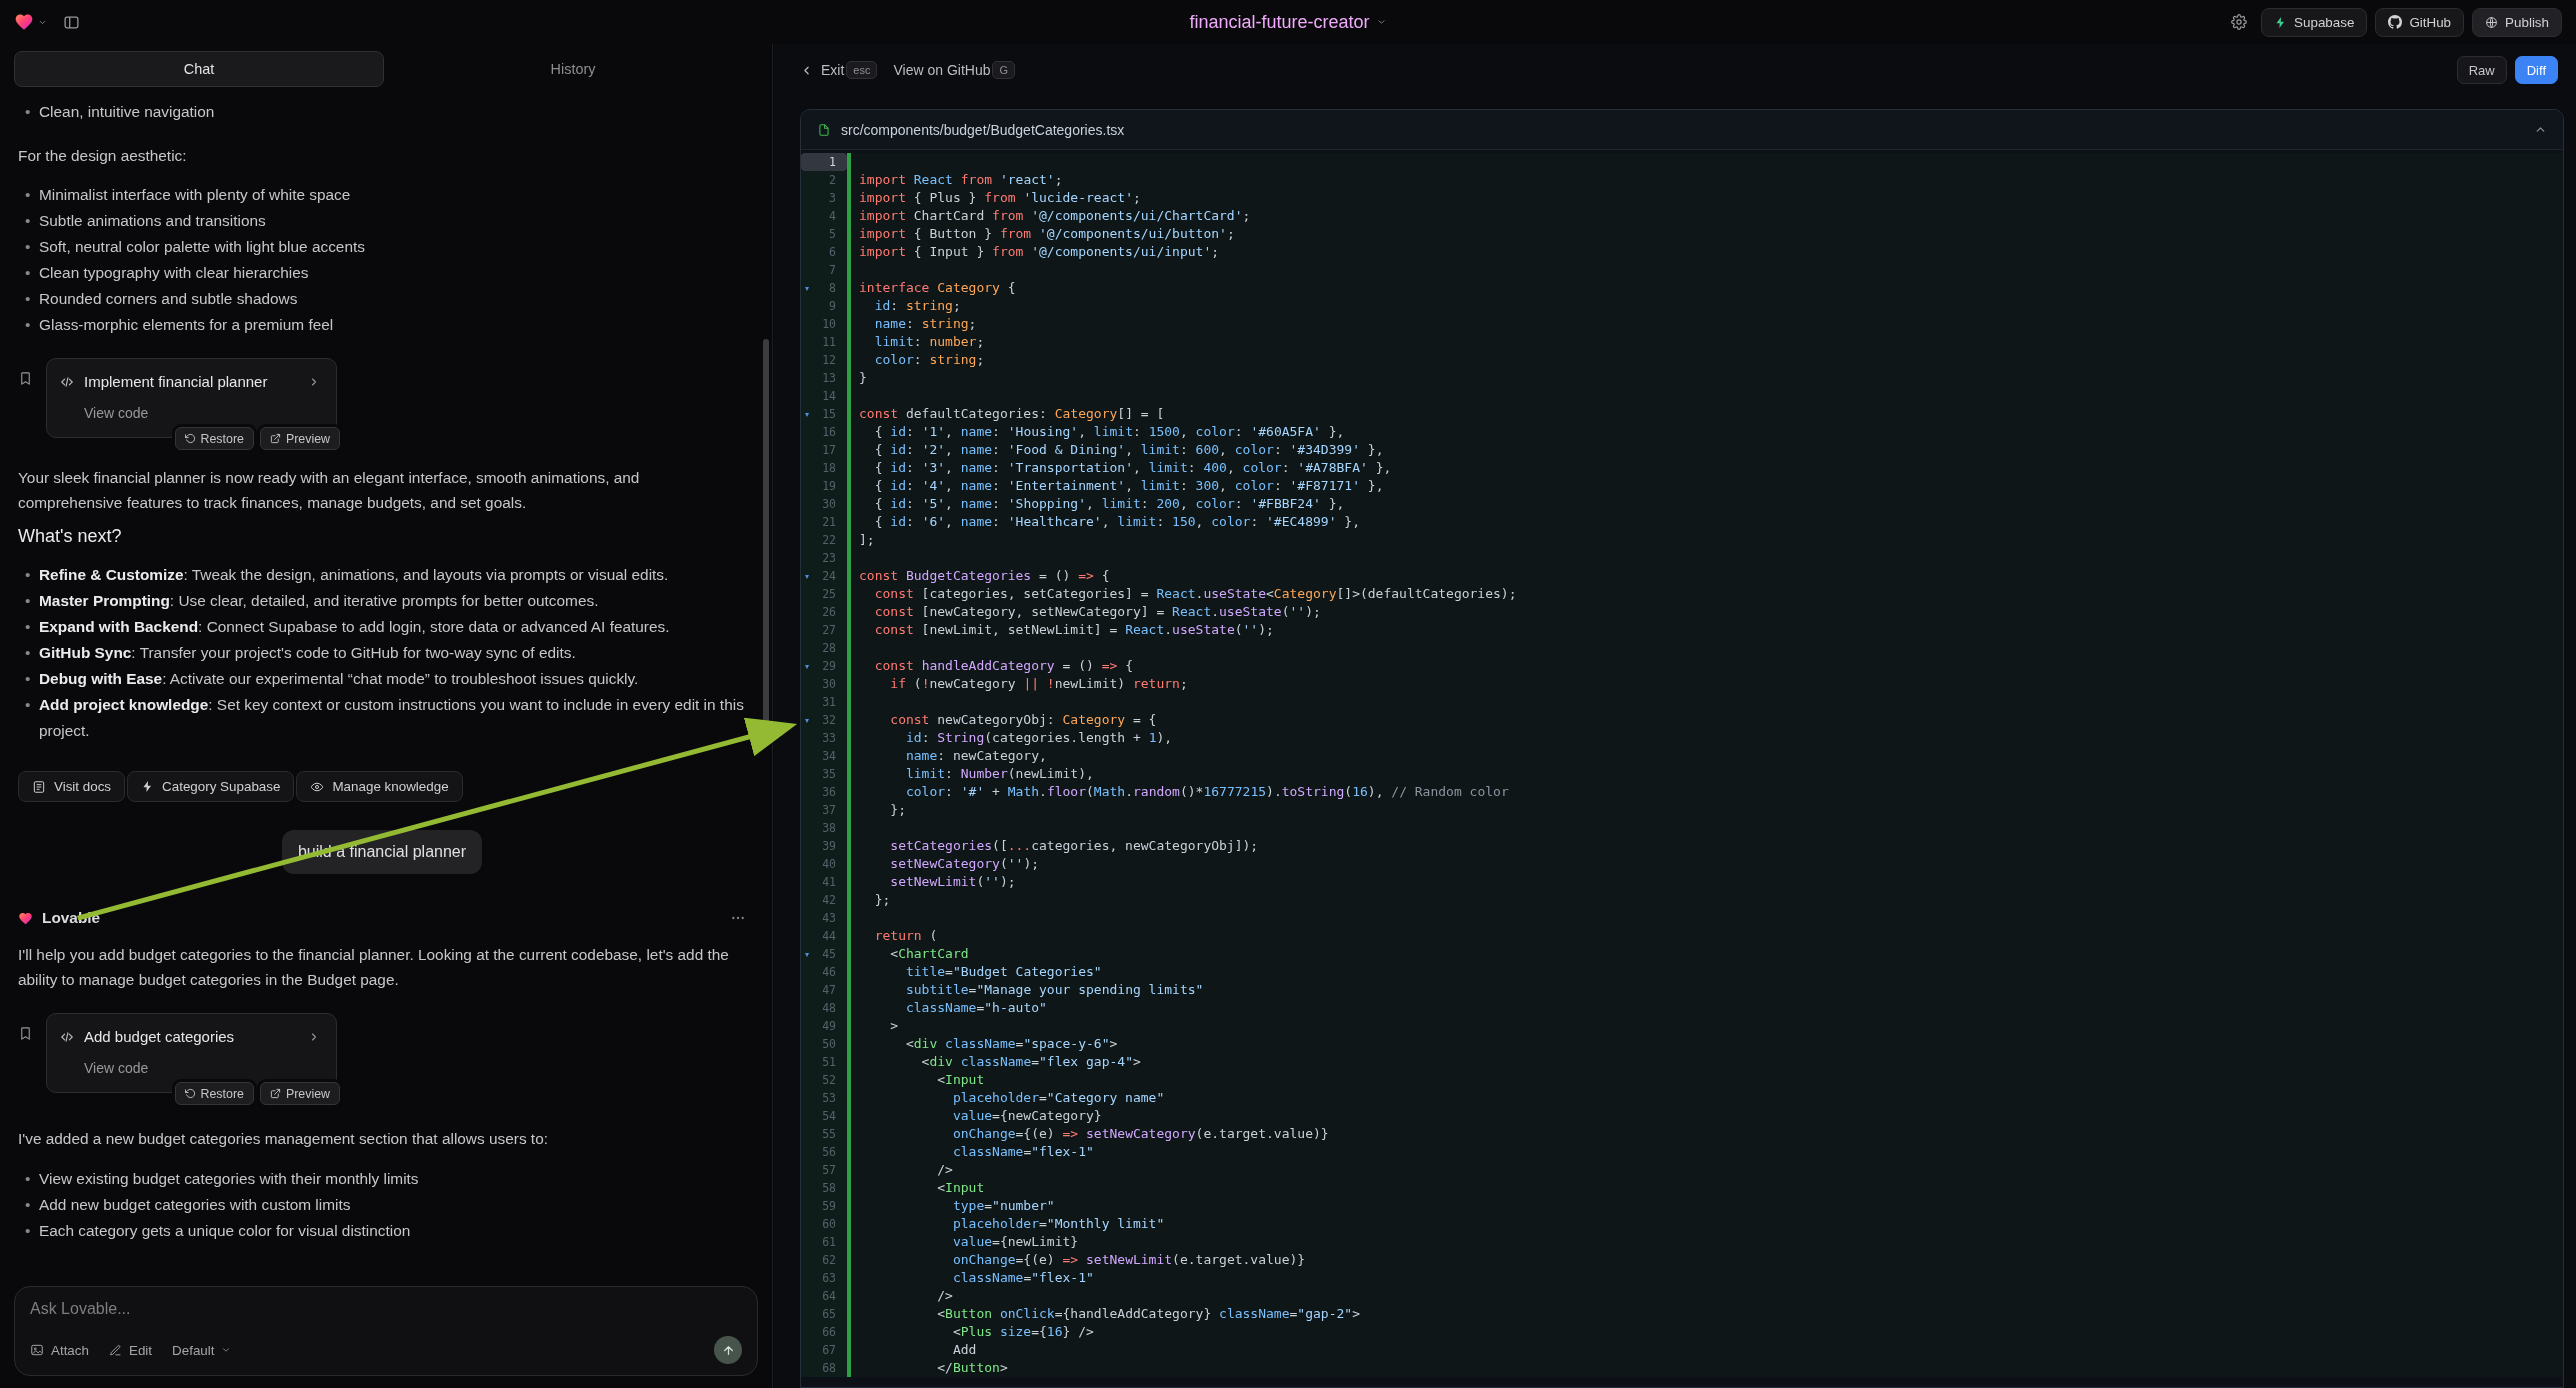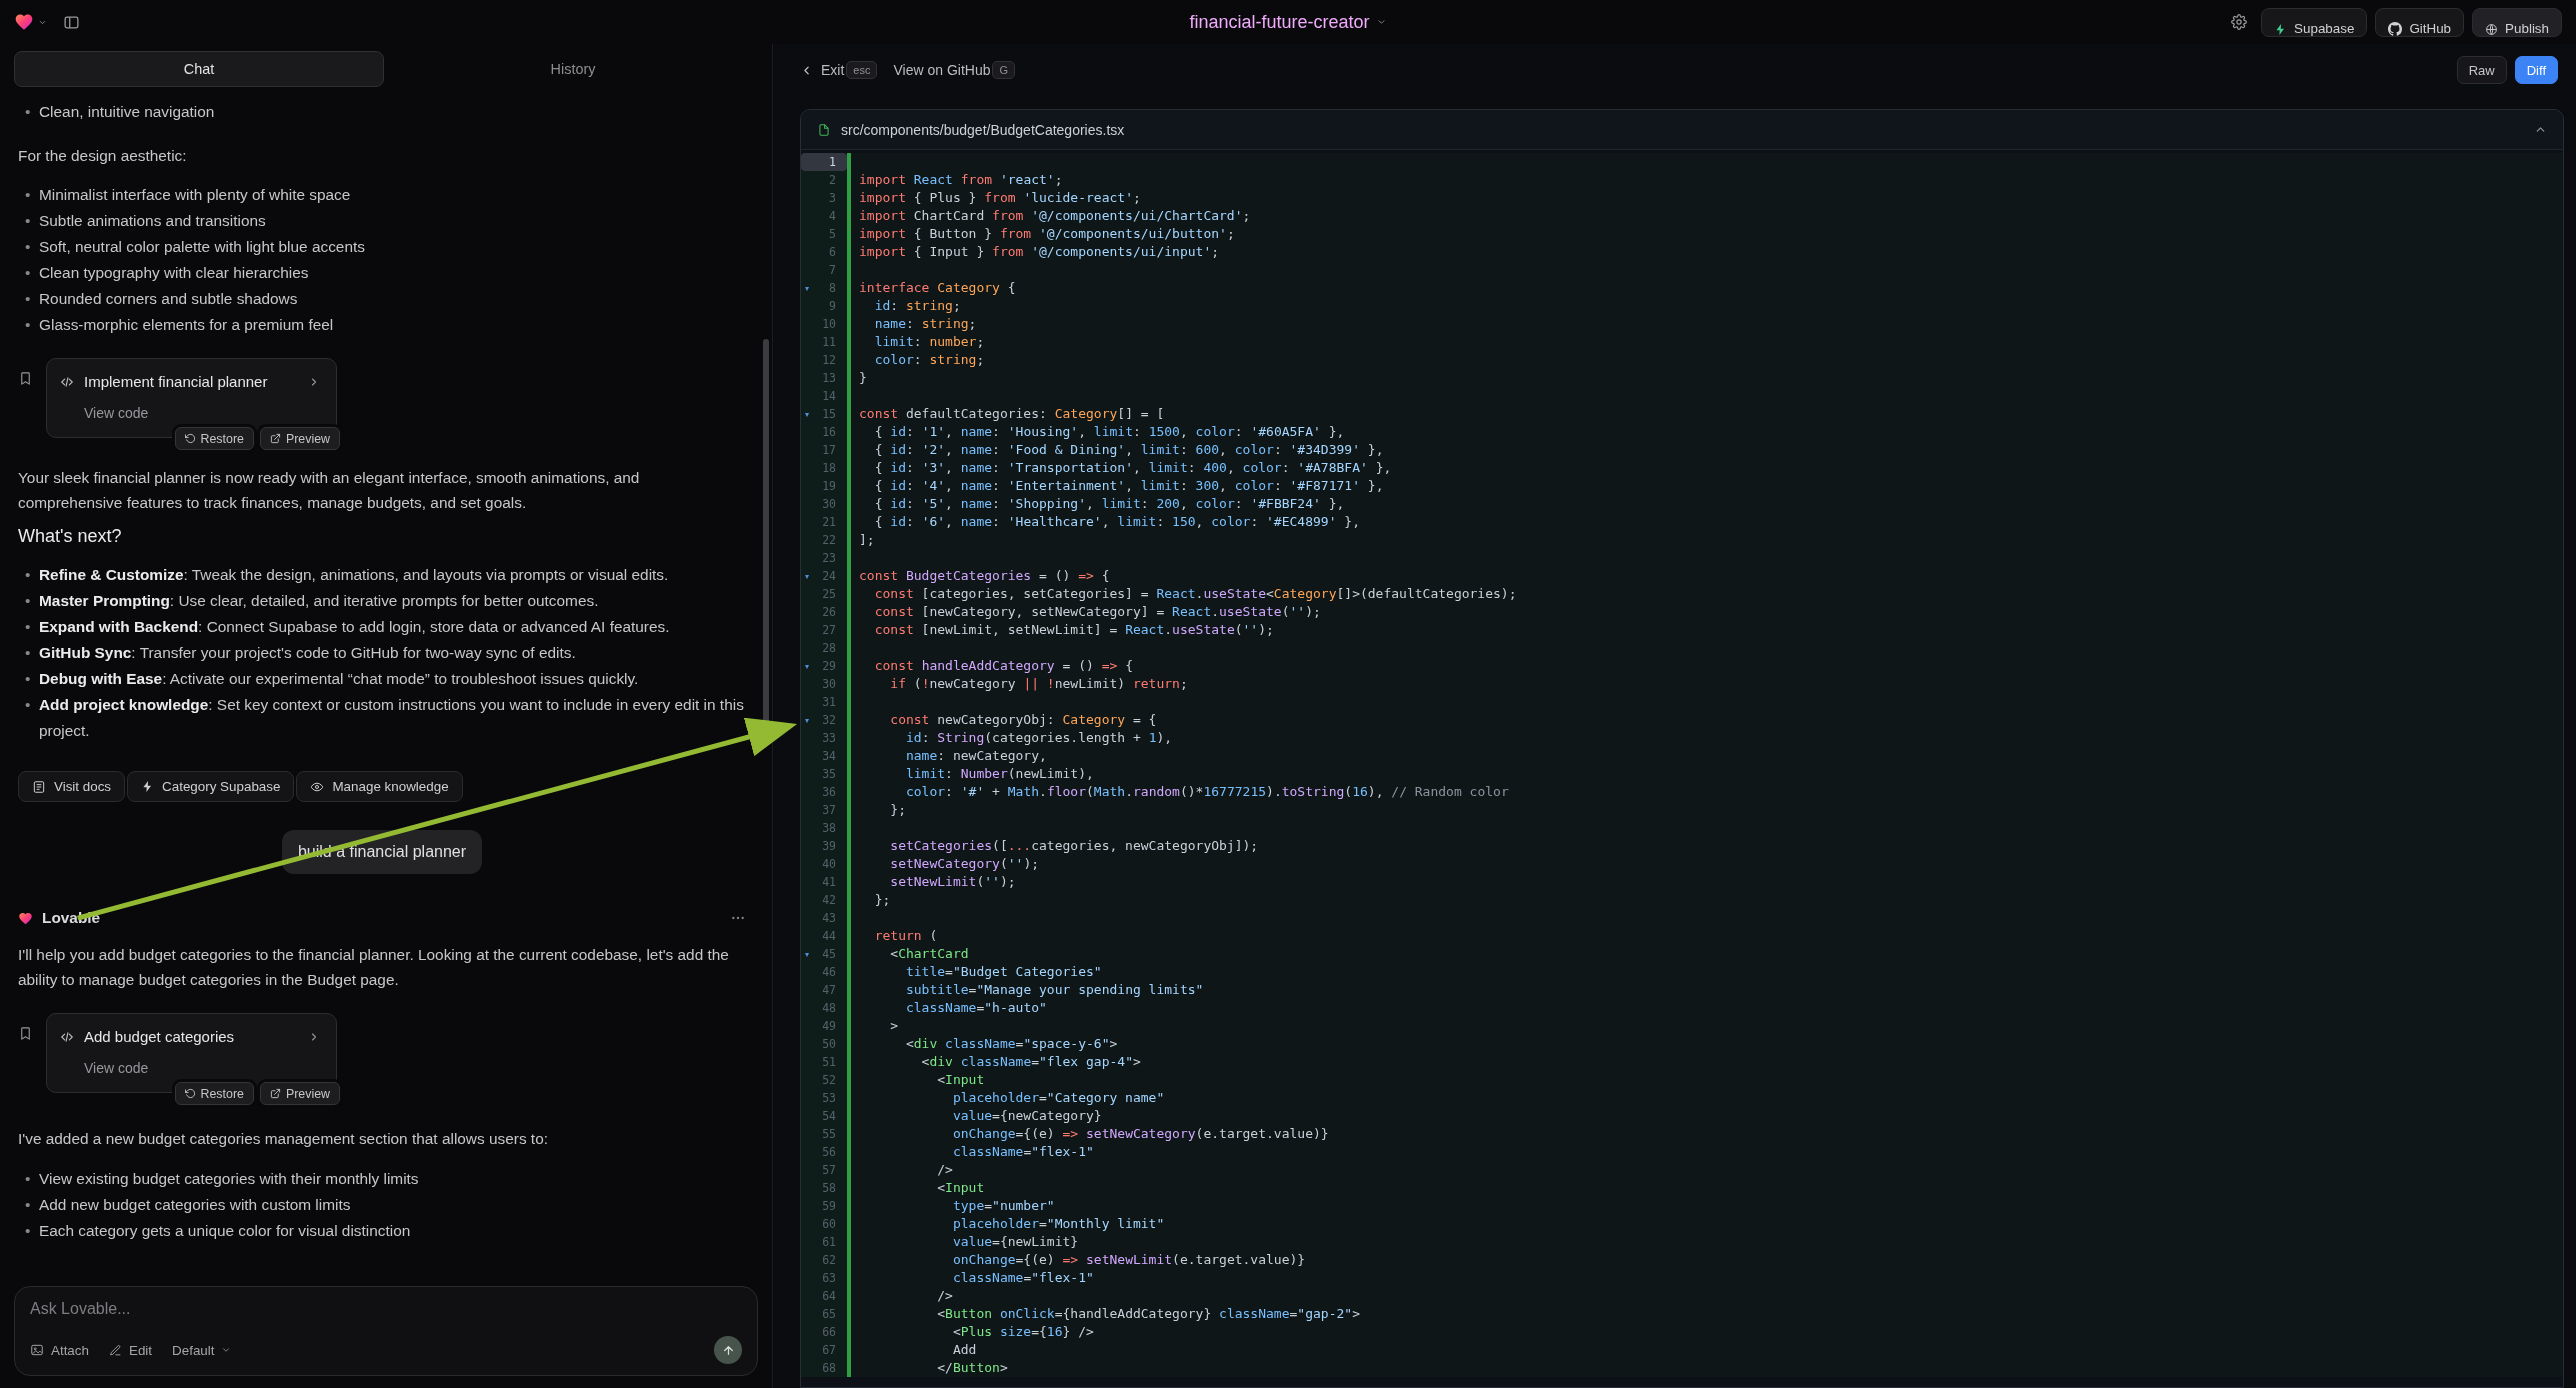--- a/index.html
+++ b/index.html
@@ -9,21 +9,21 @@
 button{font-family:inherit}
 
 
 .topbar{position:absolute;top:0;left:0;width:100%;height:44px;display:flex;align-items:center;padding:0 14px;background:#09090b;z-index:5}
 .tb-left{display:flex;align-items:center;gap:10px}
 .logo-btn{display:flex;align-items:center;gap:4px;cursor:pointer}
 .icon-btn{background:none;border:none;color:#9b9b9f;display:flex;align-items:center;justify-content:center;width:28px;height:28px;border-radius:6px;cursor:pointer}
 .tb-center{position:absolute;left:50%;top:0;height:44px;transform:translateX(-50%);display:flex;align-items:center;gap:7px;color:#f0abfc;font-size:18px;cursor:pointer}
 .chev{color:#8a8a8e}
 .tb-right{margin-left:auto;display:flex;align-items:center;gap:8px}
-.pill-btn{height:29px;padding:0 12px;border-radius:8px;background:#17171a;border:1px solid #2c2c30;color:#d2d2d5;font-size:13.4px;display:flex;align-items:flex-end;gap:7px;cursor:pointer}
+.pill-btn{height:29px;padding:8px 12px;border-radius:8px;background:#17171a;border:1px solid #2c2c30;color:#d2d2d5;font-size:13.4px;display:flex;align-items:center;gap:7px;cursor:pointer}
 .pill-btn.publish{background:#222226}
 
 
 .chat-panel{position:absolute;top:44px;left:0;width:773px;bottom:0;background:#09090b;border-right:1px solid #1e1e21;display:flex;flex-direction:column}
 .tabs{display:flex;padding:7px 14px 4px;gap:4px}
 .tab{flex:1;height:36px;border-radius:8px;display:flex;align-items:center;justify-content:center;font-size:14.4px;color:#8e8e92;border:1px solid transparent;cursor:pointer}
 .tab.active{background:#1a1a1d;border-color:#303034;color:#e4e4e6}
 .chat-scroll{flex:1;overflow:hidden;padding:8px 26px 0 18px;font-size:15.4px;line-height:24px;color:#c7c7ca;position:relative}
 .chat-scroll ul{list-style:none}
 .chat-scroll li{position:relative;padding-left:21px;line-height:26px}

